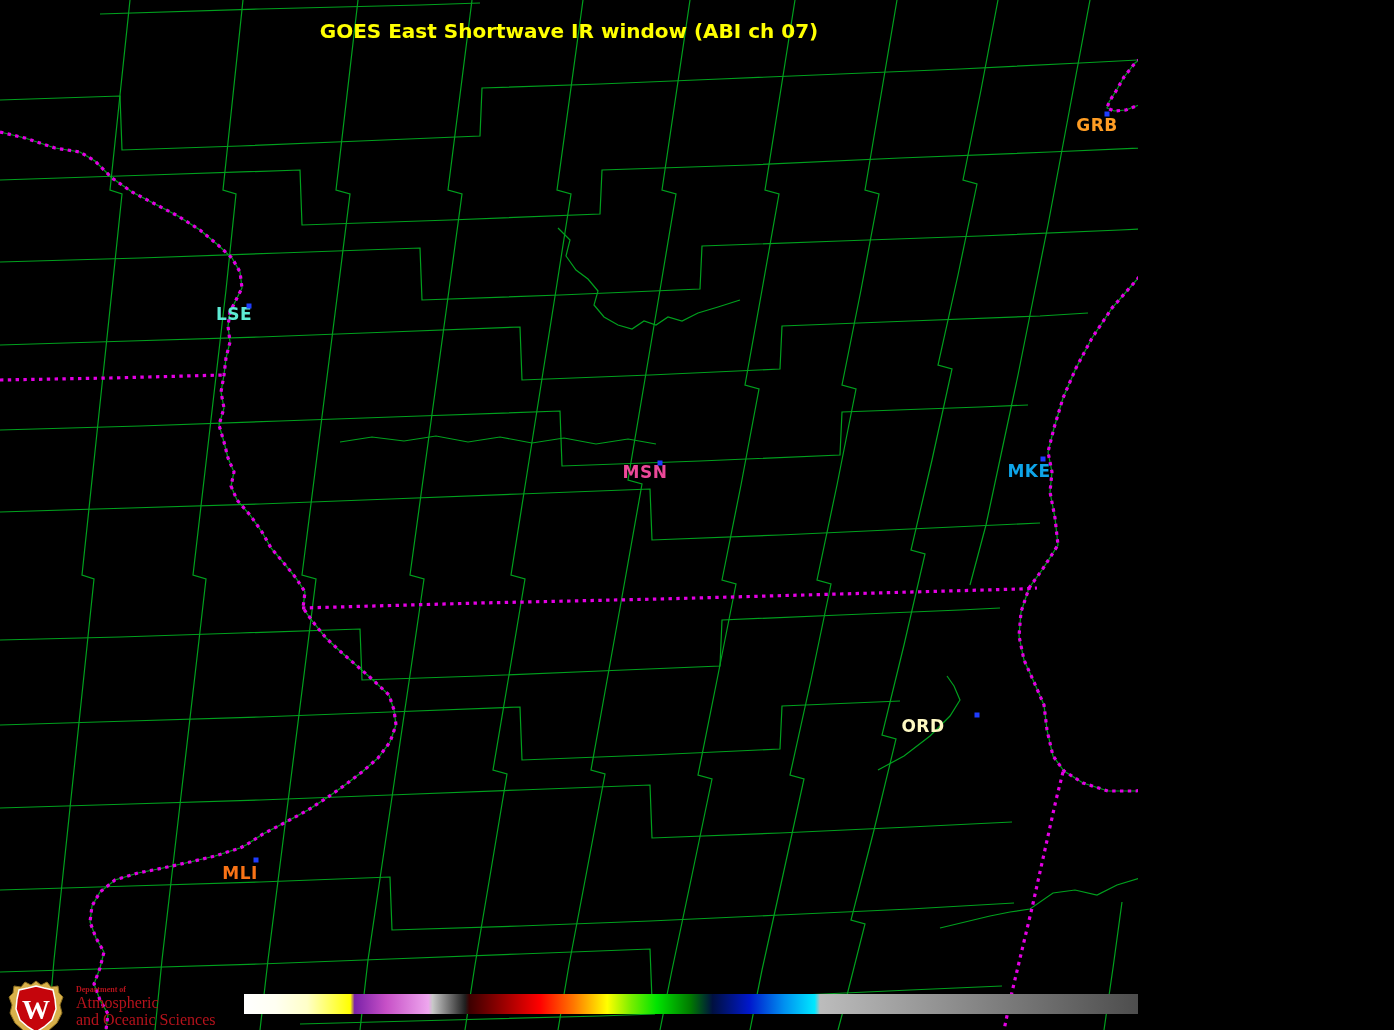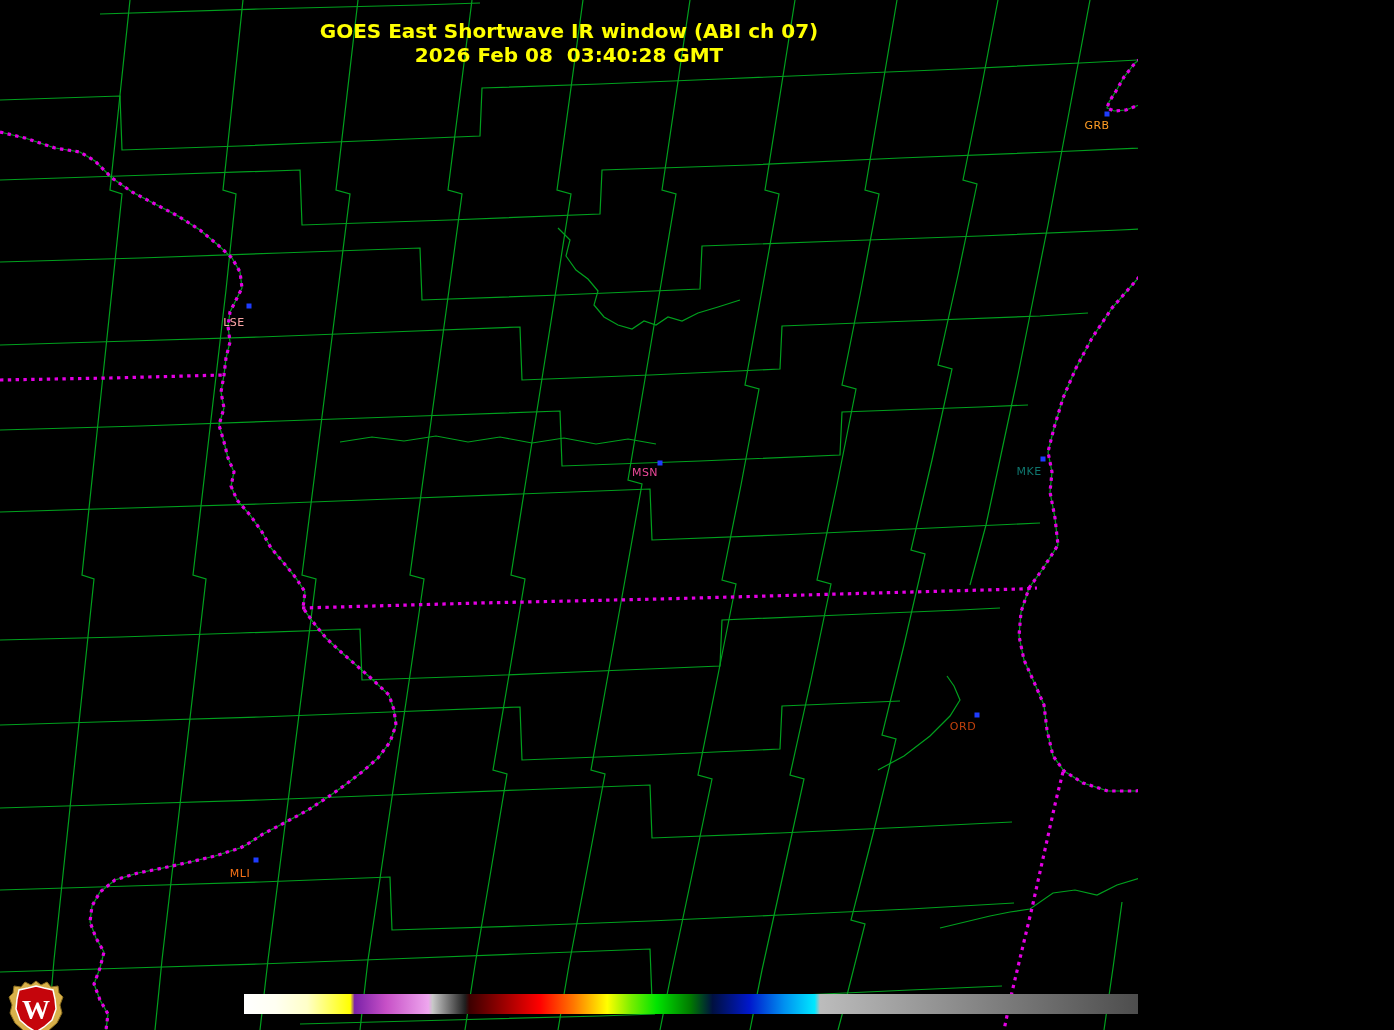--- a/index.html
+++ b/index.html
@@ -2,21 +2,21 @@
 <html><head>
 <meta charset="utf-8">
 <style>
   html,body{margin:0;padding:0;background:#000;}
   #frame{position:relative;width:1138px;height:1030px;background:#000;overflow:hidden;
          font-family:"DejaVu Sans","Liberation Sans",sans-serif;}
   #mapsvg{position:absolute;left:0;top:0;}
   #title{position:absolute;left:0;top:19px;width:100%;text-align:center;color:#ffff00;
          font-weight:bold;font-size:20px;line-height:24px;white-space:pre;z-index:5;}
   .station-label{position:absolute;transform:translate(-50%,-50%);color:#ff9d24;
-         font-weight:normal;font-size:11px;z-index:4;letter-spacing:0.5px;}
+         font-weight:bold;font-size:17px;z-index:4;letter-spacing:0.5px;}
   .station-dot{position:absolute;width:5px;height:5px;background:#1e3cff;z-index:4;
          transform:translate(-50%,-50%);}
   #colorbar{position:absolute;left:244px;top:994px;width:1053px;height:20px;z-index:6;}
   #logo{position:absolute;left:8px;top:979px;height:51px;display:flex;align-items:flex-start;z-index:7;}
   #crest{width:56px;height:58px;}
   #logo-text{margin-left:12px;color:#b5121b;font-family:"Liberation Serif","DejaVu Serif",serif;}
   #logo-dept{font-size:8px;font-weight:bold;margin-top:6px;}
   #logo-l1{font-size:16px;line-height:17px;}
   #logo-l2{font-size:16px;line-height:17px;}
 </style>
@@ -64,40 +64,45 @@
       <polyline points="0,132 25,138 55,148 80,152 95,161 112,178 132,192 155,204 178,216 200,230 218,245 232,258 240,272 242,288 236,300 230,312 228,326 230,342 226,358 224,375 221,392 224,408 219,425 224,442 228,458 234,472 231,486 237,500 250,515 262,532 271,548 283,562 296,578 305,592 303,608 313,622 326,638 341,652 356,665 373,680 389,695 394,710 396,725 390,742 378,758 362,772 345,785 328,797 308,810 286,822 263,834 246,845 240,848 215,856 190,862 163,868 138,873 115,880 100,892 92,906 90,922 96,938 104,952 100,968 94,984 100,1000 108,1014 106,1030" fill="none" stroke="#e400e4" stroke-width="3.2" stroke-dasharray="3.4 4.4"></polyline>
       <polyline points="0,380 110,378 224,375" fill="none" stroke="#e400e4" stroke-width="3.2" stroke-dasharray="3.4 4.4"></polyline>
       <polyline points="302,608 480,603 660,599 840,594 1020,589 1037,588" fill="none" stroke="#e400e4" stroke-width="3.2" stroke-dasharray="3.4 4.4"></polyline>
       <polyline points="1063,772 1056,800 1048,836 1040,872 1032,908 1022,950 1012,992 1004,1030" fill="none" stroke="#e400e4" stroke-width="3.2" stroke-dasharray="3.4 4.4"></polyline>
       <polyline points="1240,759 1320,757 1394,755" fill="none" stroke="#e400e4" stroke-width="3.2" stroke-dasharray="3.4 4.4"></polyline>
       <polyline points="1292,45 1288,60 1276,78 1258,95 1240,118 1224,148 1211,178 1197,208 1174,238 1147,268 1112,308 1092,338 1076,368 1063,398 1054,428 1048,452 1052,472 1050,492 1055,518 1058,545 1042,570 1029,588 1021,612 1019,636 1024,660 1034,682 1044,705 1047,730 1053,756 1064,771 1083,783 1108,791 1136,791 1160,786 1185,777 1211,768 1240,759 1268,747 1293,733 1313,719 1334,699 1353,681 1371,659 1394,635" fill="none" stroke="#e400e4" stroke-width="3.2" stroke-dasharray="3.4 4.4"></polyline>
       <polyline points="1232,0 1222,7 1204,17 1186,27 1164,41 1148,53 1135,63 1124,77 1116,91 1109,102 1107,108 1114,111 1126,110 1139,105 1152,97 1166,88 1184,76 1201,64 1217,52 1231,42 1244,36 1257,32 1271,28 1281,27 1288,34 1292,45" fill="none" stroke="#e400e4" stroke-width="3.2" stroke-dasharray="3.4 4.4"></polyline>
       <polyline points="1297,2 1308,9 1318,17 1330,22 1344,20 1355,12 1361,3" fill="none" stroke="#e400e4" stroke-width="3.2" stroke-dasharray="3.4 4.4"></polyline>
     </svg>
 
-  <div id="title"><span>GOES East Shortwave IR window (ABI ch 07)</span><br><span>2026 Feb 08  03:40:28 GMT</span></div>
+  <div id="title"><span>GOES East Shortwave IR window (ABI ch 07)</span><br></div>
 
   <div id="stations">
       <div class="station-label" style="left: 1097px; top: 125px; color: rgb(255, 157, 36);">GRB</div>
       <div class="station-dot" style="left: 1107px; top: 114px; background: rgb(30, 60, 255);"></div>
-      <div class="station-label" style="left: 234px; top: 322px; color: #fca5a5;">LSE</div>
+      <div class="station-label" style="left: 234px; top: 314px; color: #5eead4;">LSE</div>
       <div class="station-dot" style="left: 249px; top: 306px; background: rgb(30, 60, 255);"></div>
       <div class="station-label" style="left: 645px; top: 472px; color: #ec4899;">MSN</div>
       <div class="station-dot" style="left: 660px; top: 463px; background: rgb(30, 60, 255);"></div>
-      <div class="station-label" style="left: 1029px; top: 471px; color: #0f766e;">MKE</div>
+      <div class="station-label" style="left: 1029px; top: 471px; color: #0ea5e9;">MKE</div>
       <div class="station-dot" style="left: 1043px; top: 459px; background: rgb(30, 60, 255);"></div>
-      <div class="station-label" style="left: 963px; top: 726px; color: #c2410c;">ORD</div>
+      <div class="station-label" style="left: 923px; top: 726px; color: #fef9c3;">ORD</div>
       <div class="station-dot" style="left: 977px; top: 715px; background: rgb(30, 60, 255);"></div>
       <div class="station-label" style="left: 240px; top: 873px; color: #f97316;">MLI</div>
       <div class="station-dot" style="left: 256px; top: 860px; background: rgb(30, 60, 255);"></div>
     </div>
 
   <div id="colorbar" style="background: linear-gradient(to right, rgb(255, 255, 255) 0%, rgb(255, 255, 242) 3%, rgb(255, 255, 200) 6%, rgb(255, 255, 0) 10.1%, rgb(122, 34, 168) 10.5%, rgb(199, 80, 199) 13.5%, rgb(238, 166, 238) 17.5%, rgb(200, 200, 200) 17.9%, rgb(31, 31, 31) 21%, rgb(60, 0, 0) 21.4%, rgb(255, 0, 0) 28.1%, rgb(255, 119, 0) 31.3%, rgb(255, 255, 0) 34.5%, rgb(119, 238, 0) 36.8%, rgb(0, 228, 0) 39.2%, rgb(0, 122, 0) 42.4%, rgb(0, 16, 64) 44.5%, rgb(0, 24, 204) 48%, rgb(0, 144, 240) 51.3%, rgb(0, 232, 255) 54.2%, rgb(188, 188, 188) 54.7%, rgb(29, 29, 29) 98%, rgb(255, 42, 0) 98.4%, rgb(255, 153, 0) 99.2%, rgb(255, 212, 0) 100%); left: 244px; top: 994px; width: 1053px; height: 20px;"></div>
 
   <div id="logo">
     <svg id="crest" viewBox="0 0 56 58">
       <path d="M28 2 L33 6 L39 3 L43 8 L50 7 L51 14 L55 18 L52 26 L54 34 L49 44 L40 52 L28 58 L16 52 L7 44 L2 34 L4 26 L1 18 L5 14 L6 7 L13 8 L17 3 L23 6 Z" fill="#d8b04a" stroke="#8a6d1f" stroke-width="1"></path>
       <path d="M28 7 L36 9 L45 11 L47 20 L48 30 L44 41 L36 48 L28 53 L20 48 L12 41 L8 30 L9 20 L11 11 L20 9 Z" fill="#c5050c" stroke="#ffffff" stroke-width="1.5"></path>
       <text x="28" y="40" text-anchor="middle" font-family="Liberation Serif, DejaVu Serif, serif" font-size="28" font-weight="bold" fill="#ffffff">W</text>
     </svg>
+    <div id="logo-text" style="color: rgb(181, 18, 27);">
+      <div id="logo-dept">Department of</div>
+      <div id="logo-l1">Atmospheric</div>
+      <div id="logo-l2">and Oceanic Sciences</div>
+    </div>
   </div>
 
 </div>
 
 </body></html>

